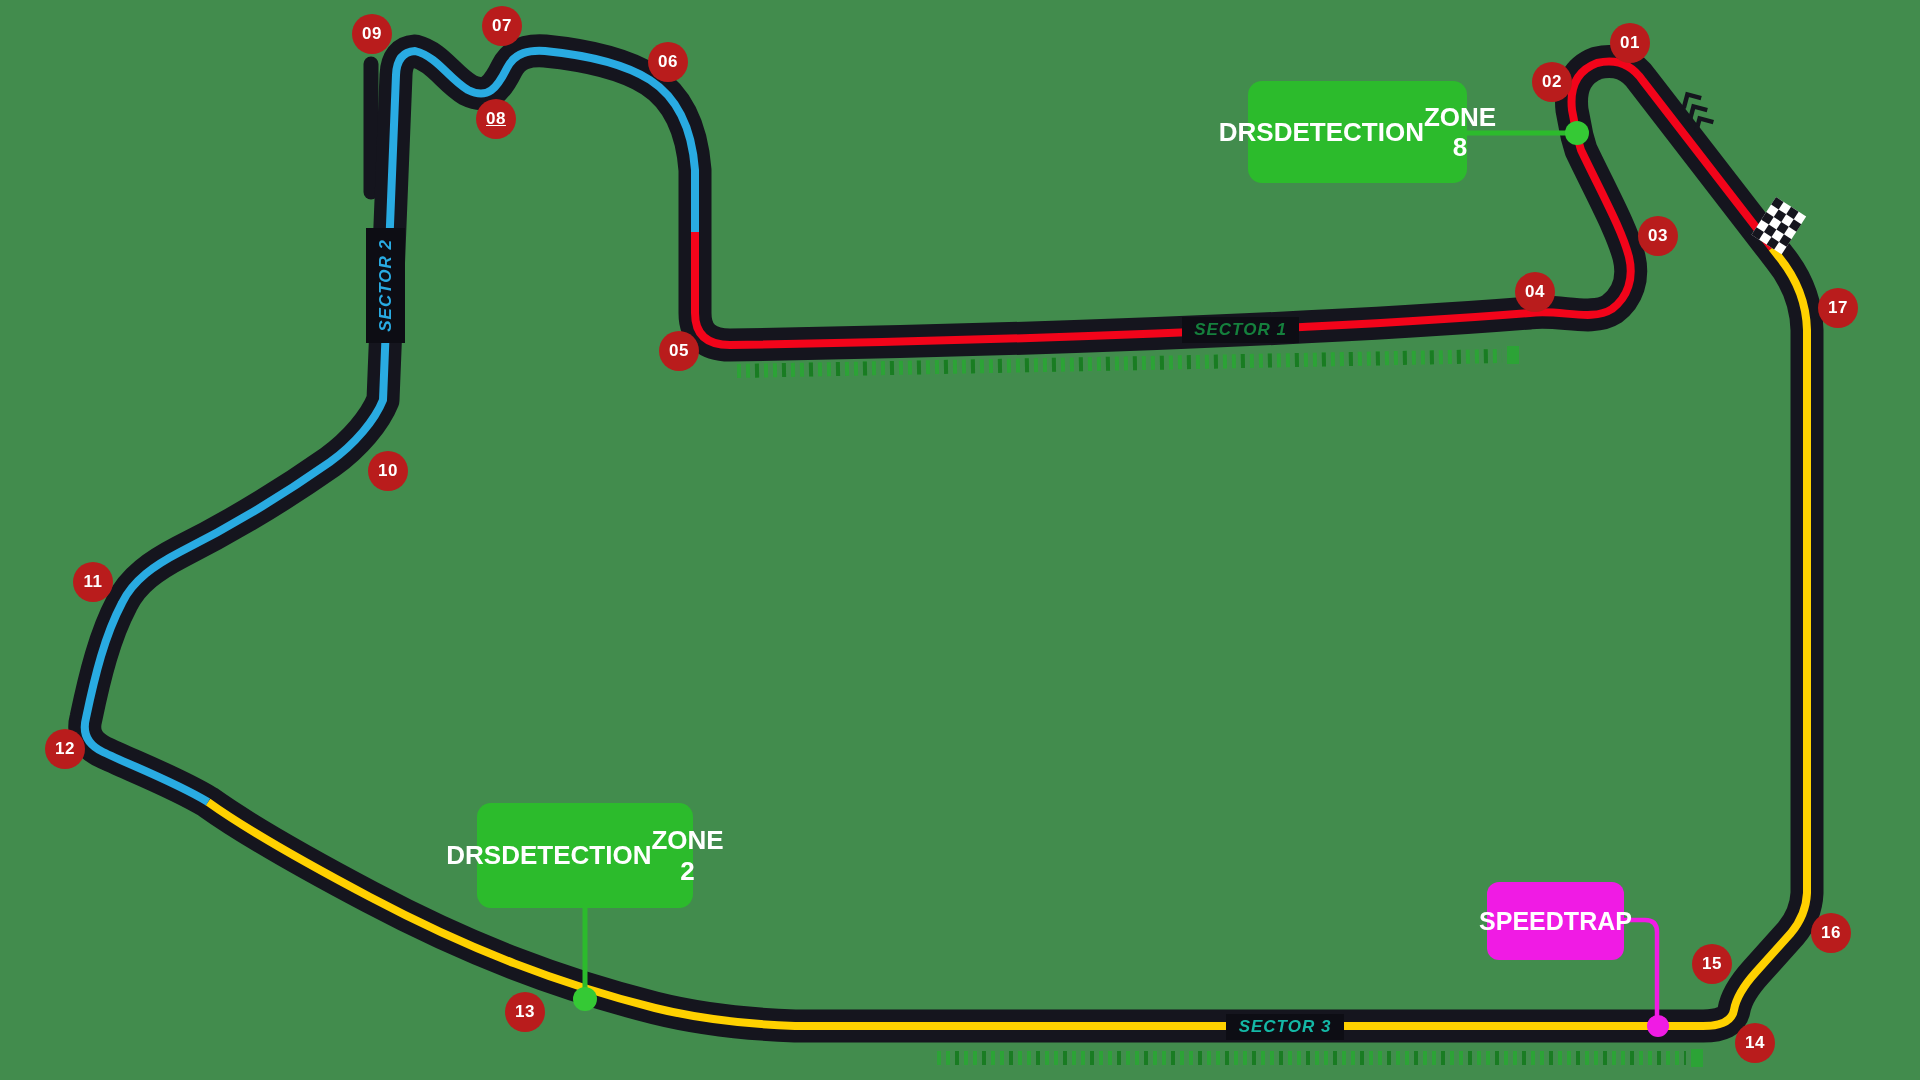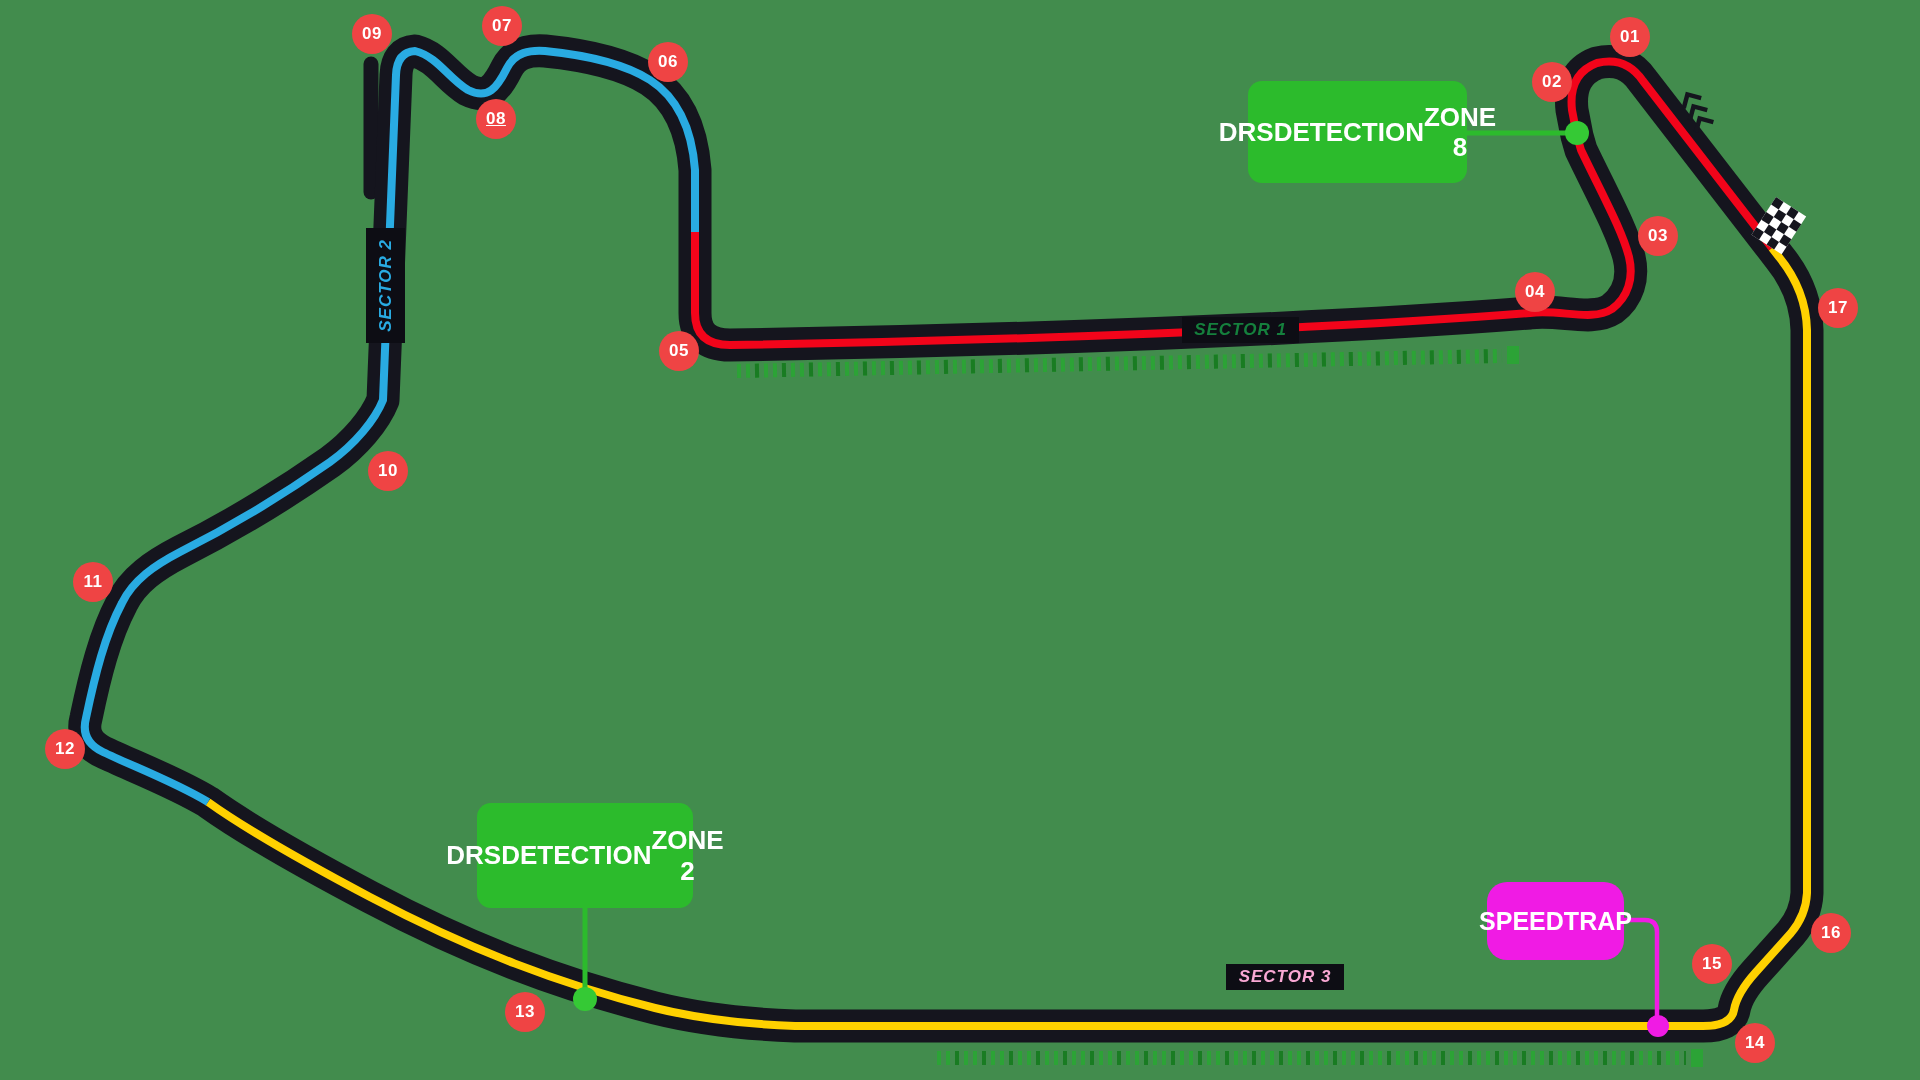--- a/index.html
+++ b/index.html
@@ -8,49 +8,49 @@
     background:#428C4D;
     font-family:"Liberation Sans", sans-serif;
     overflow:hidden;
   }
   .canvas{position:relative;width:1920px;height:1080px;}
   .canvas svg{position:absolute;left:0;top:0;}
 
   
   .turn-marker{
     position:absolute;width:40px;height:40px;border-radius:50%;
-    background:#ef4444;color:#fff;
+    background:#b91c1c;color:#fff;
     display:flex;align-items:center;justify-content:center;
     font-size:17px;font-weight:700;letter-spacing:.5px;
   }
 
   
   .sector-label{
     position:absolute;background:#0D0D14;
     display:flex;align-items:center;justify-content:center;
     font-weight:700;font-style:italic;font-size:17px;letter-spacing:1px;
     white-space:nowrap;
   }
   .sector-label.s1{left:1182px;top:317px;width:117px;height:26px;color:#15803d;}
-  .sector-label.s3{left:1226px;top:964px;width:118px;height:26px;color:#f9a8d4;}
+  .sector-label.s3{left:1226px;top:1014px;width:118px;height:26px;color:#14b8a6;}
   .sector-label.s2{left:366px;top:228px;width:39px;height:115px;color:#29ABE2;}
   .sector-label.s2 span{
     writing-mode:vertical-rl;transform:rotate(180deg);
     font-size:17px;letter-spacing:1px;
   }
 
   
   .callout{
     position:absolute;border-radius:14px;color:#fff;
     display:flex;flex-direction:row;align-items:center;justify-content:center;
     font-weight:700;text-align:center;line-height:1.16;
   }
   .callout.drs1{left:1248px;top:81px;width:219px;height:102px;background:#2CBB2C;font-size:26px;}
   .callout.drs2{left:477px;top:803px;width:216px;height:105px;background:#2CBB2C;font-size:26px;}
-  .callout.speed{left:1487px;top:882px;width:137px;height:78px;background:#F01BE4;font-size:25px;border-radius:20px;}
+  .callout.speed{left:1487px;top:882px;width:137px;height:78px;background:#F01BE4;font-size:25px;border-radius:12px;}
 </style>
 </head>
 <body>
 
 <div class="canvas">
 
   <svg width="1920" height="1080" viewBox="0 0 1920 1080">
 
     <line x1="371" y1="64" x2="371" y2="192" stroke="#15151E" stroke-width="15" stroke-linecap="round"></line>
 
@@ -150,21 +150,21 @@
     </g>
   </svg>
 
   <div class="sector-label s1">SECTOR 1</div>
   <div class="sector-label s2">
       <span>SECTOR 2</span>
     </div>
   <div class="sector-label s3">SECTOR 3</div>
 
   <div>
-      <div class="turn-marker" style="left: 1610px; top: 17px;">01</div>
+      <div class="turn-marker" style="left: 1610px; top: 23px;">01</div>
       <div class="turn-marker" style="left: 1532px; top: 62px;">02</div>
       <div class="turn-marker" style="left: 1638px; top: 216px;">03</div>
       <div class="turn-marker" style="left: 1515px; top: 272px;">04</div>
       <div class="turn-marker" style="left: 659px; top: 331px;">05</div>
       <div class="turn-marker" style="left: 648px; top: 42px; text-align: center;">06</div>
       <div class="turn-marker" style="left: 482px; top: 6px;">07</div>
       <div class="turn-marker" style="left: 476px; top: 99px; text-decoration: underline;">08</div>
       <div class="turn-marker" style="left: 352px; top: 14px;">09</div>
       <div class="turn-marker" style="left: 368px; top: 451px;">10</div>
       <div class="turn-marker" style="left: 73px; top: 562px;">11</div>

